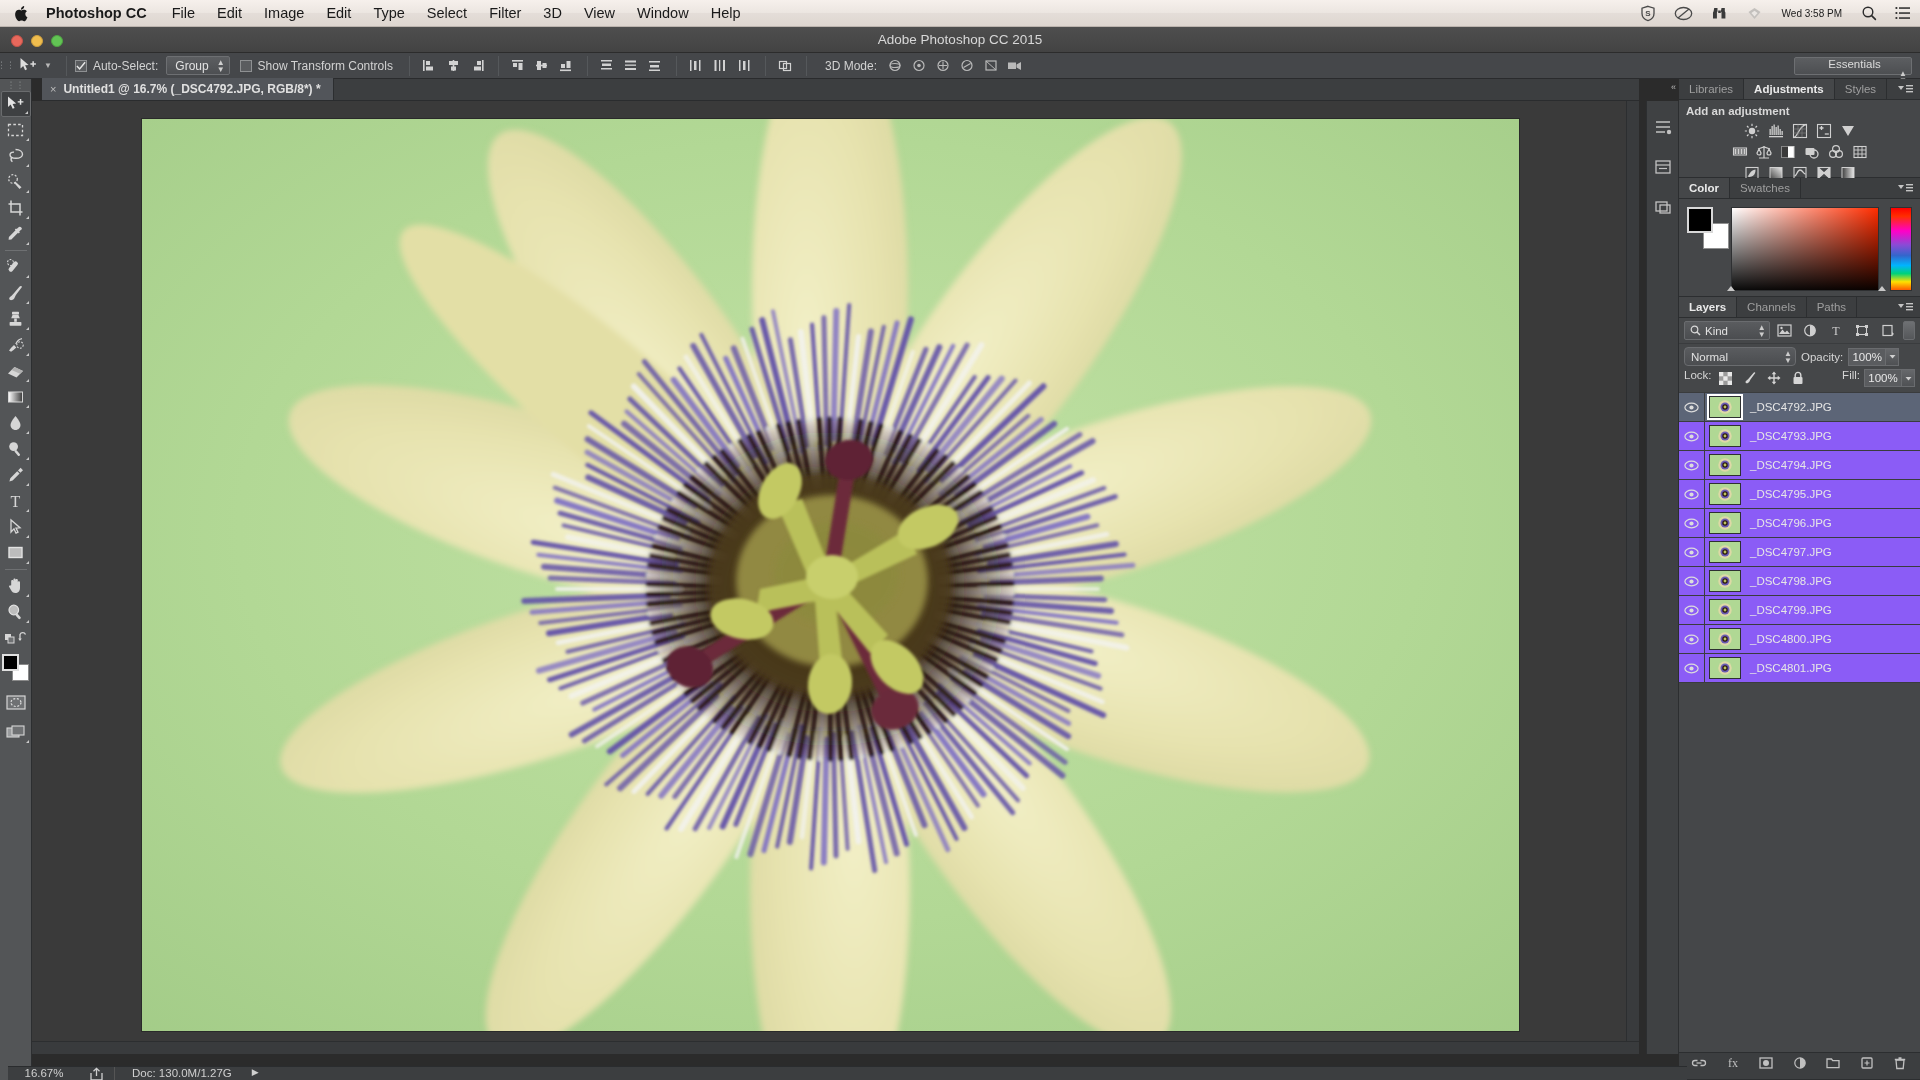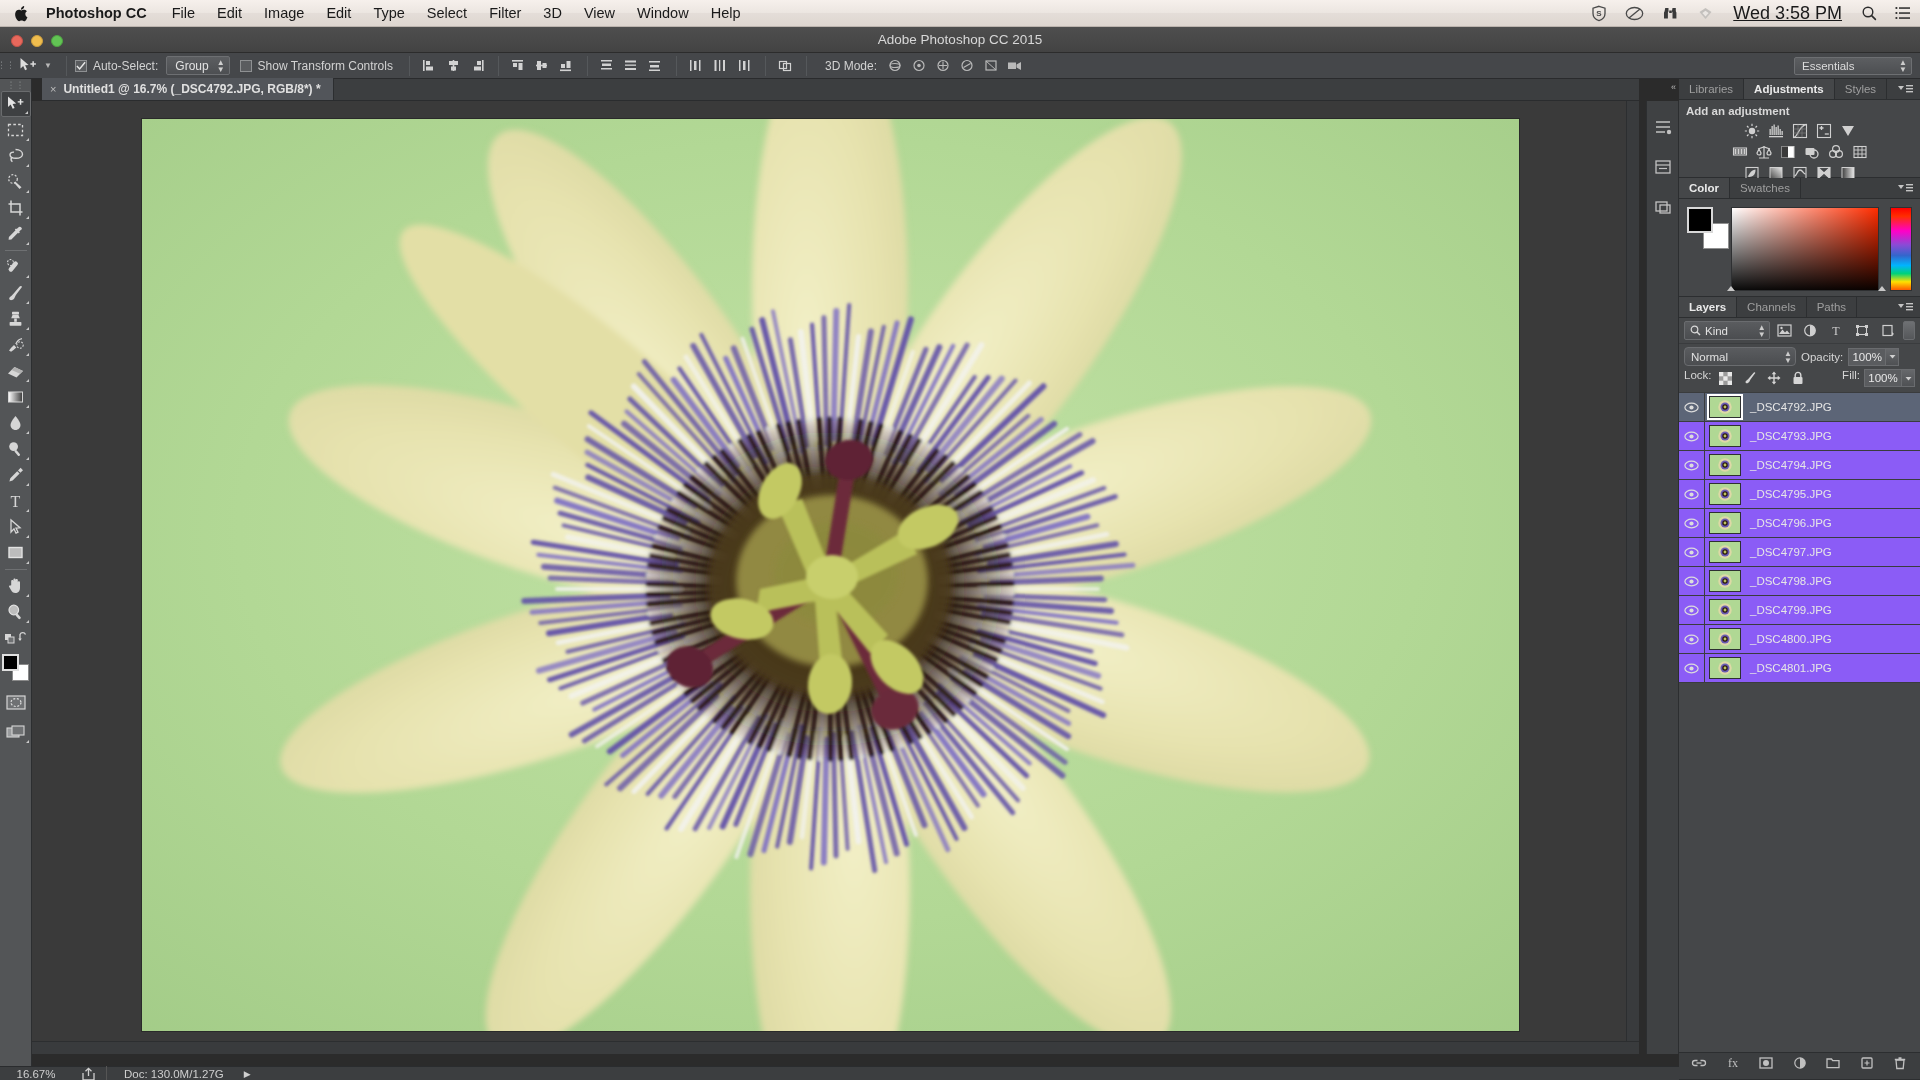--- a/index.html
+++ b/index.html
@@ -25,21 +25,21 @@
     padding: 0 13px 0 14px; font-size: 16px; line-height: 1;
     display:flex; align-items:center; height:100%;
   }
   .mb-item {
     padding: 0 11px; height: 100%; display: flex; align-items: center;
     font-size: 14.5px; white-space: nowrap;
   }
   .mb-item.bold { font-weight: bold; padding-left: 4px; padding-right: 14px; }
   .mb-right { margin-left: auto; display: flex; align-items: center; height: 100%; }
   .mb-status { padding: 0 9px; height: 100%; display: flex; align-items: center; }
-  .mb-clock { padding: 0 10px; font-size: 18px; text-decoration: underline; }
+  .mb-clock { padding: 0 10px; font-size: 10px; }
   .ico-svg { display:block; }
 
   
   #titlebar {
     position: absolute; left: 0; top: 27px; width: 1920px; height: 26px;
     background: linear-gradient(180deg,#4e4e4e 0%,#434343 100%);
     border-bottom: 1px solid #2c2c2c;
     display: flex; align-items: center; justify-content: center;
   }
   #titlebar .title { font-size: 13.5px; color: #d8d8d8; }
@@ -79,21 +79,21 @@
   }
   .ob-select .arrows { margin-left: auto; padding-left:8px; font-size: 8px; line-height: 7px; color:#cfcfcf; text-align:center;}
   .ob-alignbtn {
     width: 24px; height: 22px; display:flex; align-items:center; justify-content:center;
   }
   .ob-3dmode { margin-left: 10px; margin-right: 6px; }
   #workspace-btn {
     position: absolute; right: 8px; top: 4px;
     height: 18px; width: 118px; background: linear-gradient(180deg,#5c5e61,#4d4f52);
     border: 1px solid #6d6f72; border-radius: 2px; color: #dcdcdc;
-    font-size: 11.5px; display:flex; align-items:center; padding: 0 4px 0 7px;
+    font-size: 11.5px; display:flex; align-items:center; padding: 0 4px 0 7px; flex-direction: column;
   }
 
   
   #tabbar {
     position: absolute; left: 42px; top: 79px; width: 1597px; height: 22px;
     background: #3c3e40; border-bottom: 1px solid #2a2c2e;
     display: flex; align-items: flex-end;
   }
   #doc-tab {
     height: 22px; background: #52555a; border-right: 1px solid #2c2e30;
@@ -271,23 +271,23 @@
   .lname { font-size: 11.5px; color: #e6e6e6; padding-left: 5px; }
   #lp-bottom {
     position: absolute; bottom: 0; left: 0; width: 241px; height: 27px;
     background: #3c3e40; border-top: 1px solid #2c2e30;
     display:flex; align-items:center; justify-content: space-between; padding: 0 10px;
   }
   .lb-ic { width:20px;height:20px;display:flex;justify-content:center;}
 
   
   #statusbar {
-    position: absolute; left: 0; bottom: 0; width: 1679px; height: 14px;
+    position: absolute; left: 8px; bottom: 0; width: 1679px; height: 14px;
     background: #3c3e40; border-top: 1px solid #2a2c2e;
-    display: flex; align-items: center; font-size: 11.5px; color: #cfcfcf;
+    display: flex; align-items: flex-start; font-size: 11.5px; color: #cfcfcf;
   }
   .sb-zoom { width: 72px; text-align: center; }
   .sb-share { width: 34px; display:flex;align-items:center;justify-content:center; }
   .sb-sep { width:1px; height:16px; background:#2c2c2c; border-right:1px solid #555;}
   .sb-doc { padding-left: 17px; }
   .sb-arrow { padding-left: 20px; font-size: 9px; color:#cfcfcf;}
 
   .grip-dots { color:#8a8c8e; font-size:9px; line-height:3px; letter-spacing:0;}
 </style>
 </head>

